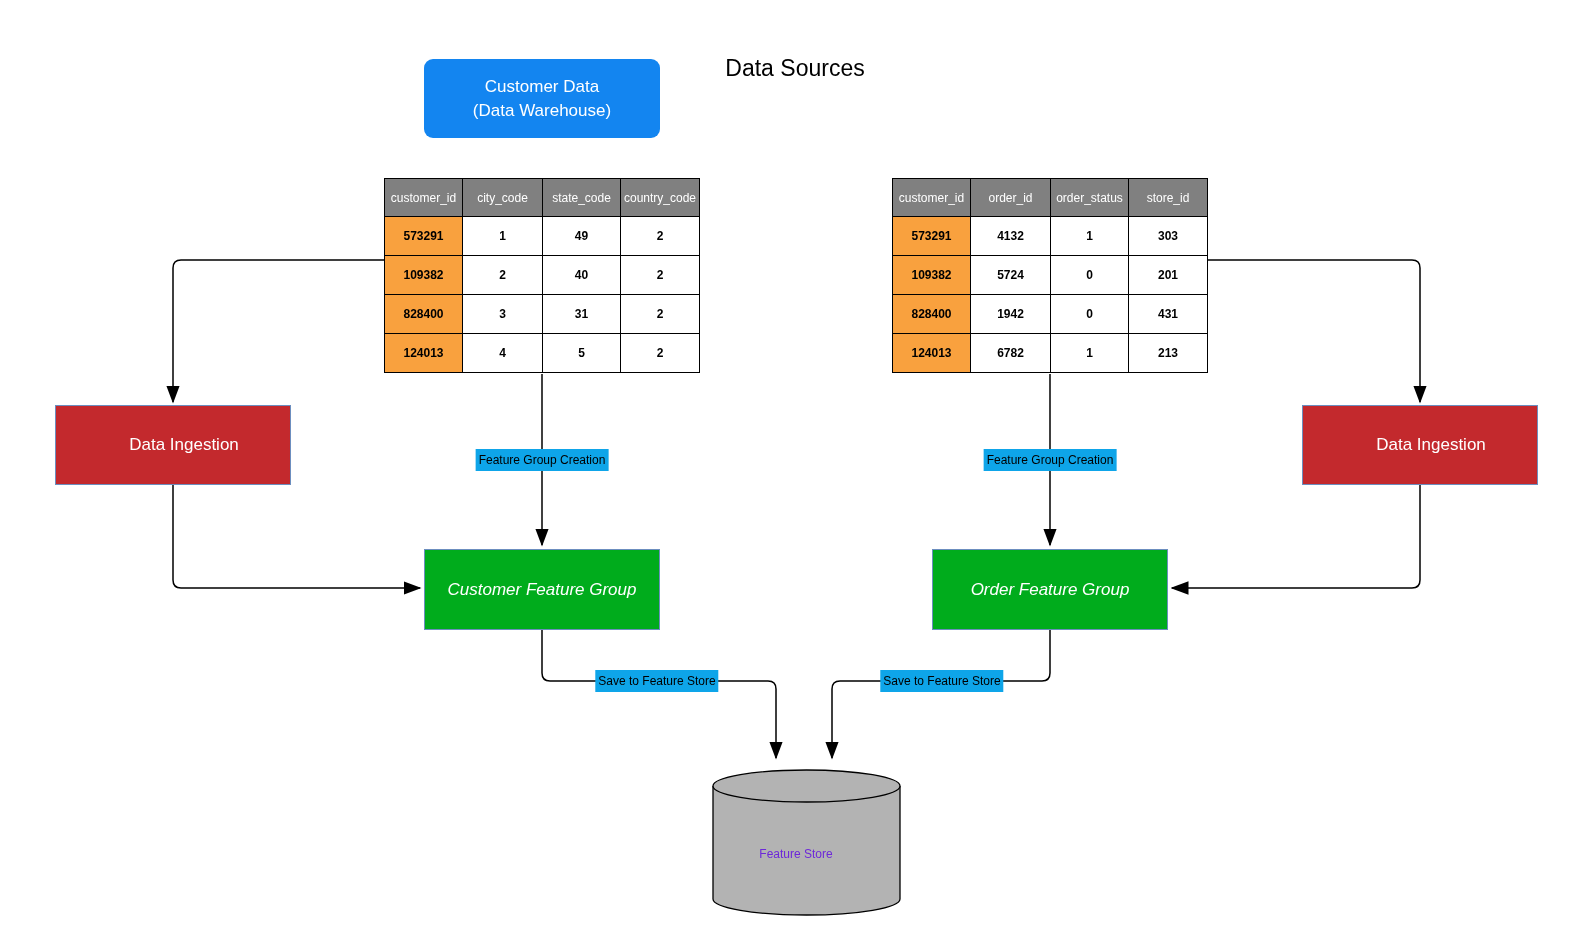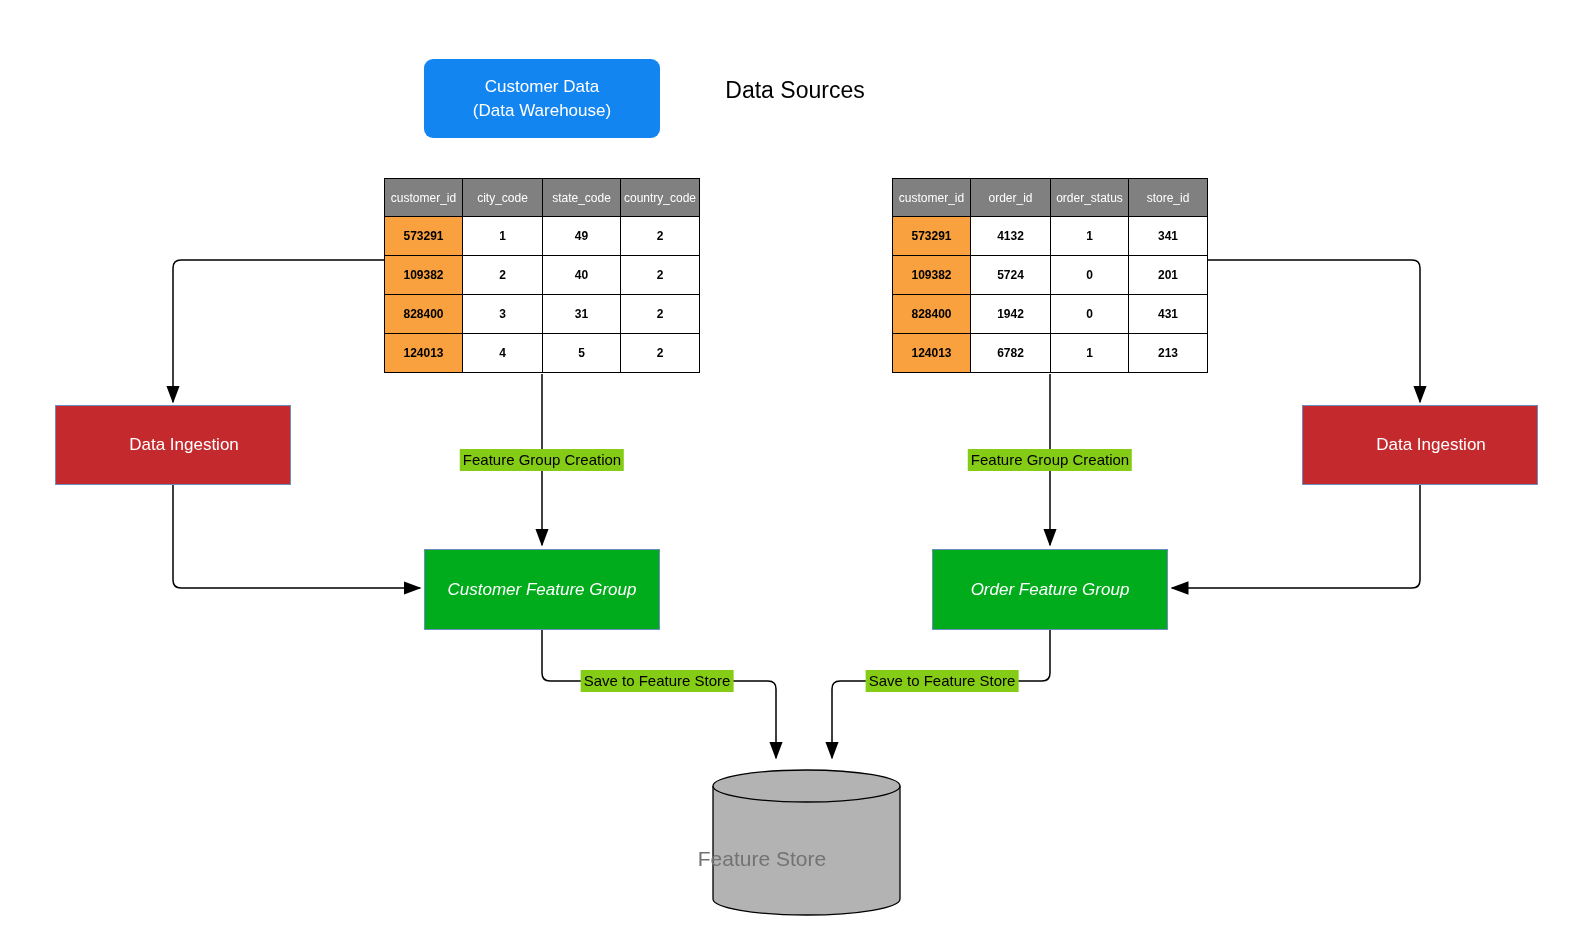--- a/index.html
+++ b/index.html
@@ -1,21 +1,21 @@
 <!DOCTYPE html>
 <html style="--blue: #1385F0; --red: #C3292D; --green: #00AC1C; --orange: #F9A13E; --gray-header: #808080; --cylinder-fill: #B3B3B3; --node-border: #6C8EBF; --arrow: #000000;"><head>
 <meta charset="utf-8">
 <style>
   html,body{margin:0;padding:0;background:#fff;}
   body{font-family:"Liberation Sans",sans-serif;}
   .canvas{position:relative;width:1593px;height:952px;background:#ffffff;overflow:hidden;}
   .edges{position:absolute;left:0;top:0;width:1593px;height:952px;}
 
   .page-title{position:absolute;left:795px;top:55px;transform:translateX(-50%);
-    font-size:23px;color:#000;white-space:nowrap;margin-top:22px;}
+    font-size:23px;color:#000;white-space:nowrap;}
 
   .node{position:absolute;display:flex;flex-direction:column;align-items:center;justify-content:center;
     color:#fff;font-size:17px;text-align:center;line-height:24px;box-sizing:border-box;}
   .node-blue{background:var(--blue);width:236px;height:79px;}
   .node-red{background:var(--red);border:1px solid var(--node-border);width:236px;height:80px;padding-left:22px;}
   .node-green{background:var(--green);border:1px solid var(--node-border);width:236px;height:81px;font-style:italic;}
 
   #blue-left{left:424px;top:59px;border-radius:9px;}
   #blue-right{left:932px;top:59px;}
   #red-left{left:55px;top:405px;}
@@ -28,29 +28,29 @@
   #table-order{left:892px;top:178px;}
   .dtable col:nth-child(1){width:78px;}
   .dtable col:nth-child(2){width:80px;}
   .dtable col:nth-child(3){width:78px;}
   .dtable col:nth-child(4){width:79px;}
   .dtable th,.dtable td{border:1px solid #000;text-align:center;padding:0;font-size:12px;overflow:hidden;}
   .dtable th{background:var(--gray-header);color:#fff;font-weight:400;height:37px;}
   .dtable td{height:38px;color:#000;font-weight:bold;}
   .dtable td:first-child{background:var(--orange);}
 
-  .edge-label{position:absolute;transform:translateX(-50%);background:#84cc16;padding:0 3px;
-    font-size:15px;color:#000;white-space:nowrap;line-height:22px;}
+  .edge-label{position:absolute;transform:translateX(-50%);background:#0ea5e9;padding:0 3px;
+    font-size:12px;color:#000;white-space:nowrap;line-height:22px;}
   #fgc-left{left:542px;top:449px;}
   #fgc-right{left:1050px;top:449px;}
   #save-left{left:657px;top:670px;}
   #save-right{left:942px;top:670px;}
 
-  .cyl-label{position:absolute;left:762px;top:847px;transform:translateX(-50%);
-    color:#737373;font-size:21px;white-space:nowrap;}
+  .cyl-label{position:absolute;left:796px;top:847px;transform:translateX(-50%);
+    color:#6d28d9;font-size:12px;white-space:nowrap;}
 </style>
 </head>
 <body>
 
 <div class="canvas">
 
   <svg class="edges" viewBox="0 0 1593 952" xmlns="http://www.w3.org/2000/svg">
     <defs>
       <marker id="arrow" viewBox="0 0 12 9" refX="11" refY="4.5" markerWidth="12" markerHeight="9" orient="auto-start-reverse">
         <path d="M0,0 L12,4.5 L0,9 Z" fill="#000"></path>
@@ -141,21 +141,21 @@
           <th>order_id</th>
           <th>order_status</th>
           <th>store_id</th>
         </tr>
       </thead>
       <tbody>
         <tr>
           <td>573291</td>
           <td>4132</td>
           <td>1</td>
-          <td>341</td>
+          <td>303</td>
         </tr>
         <tr>
           <td>109382</td>
           <td>5724</td>
           <td>0</td>
           <td>201</td>
         </tr>
         <tr>
           <td>828400</td>
           <td>1942</td>

